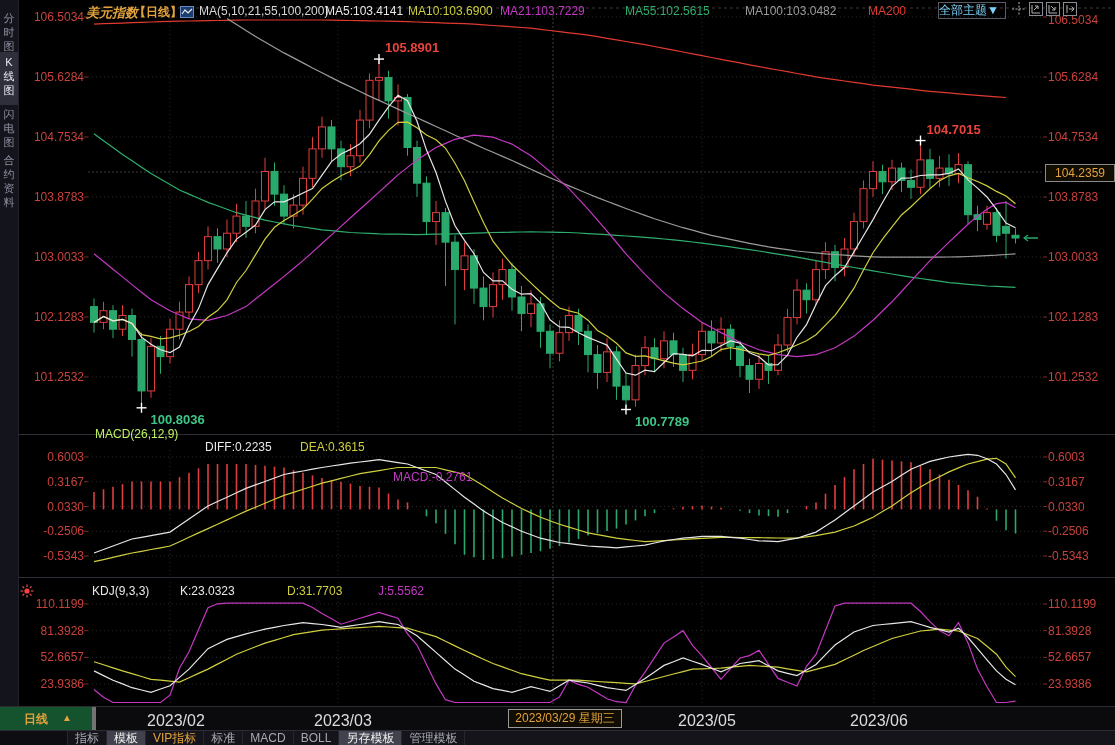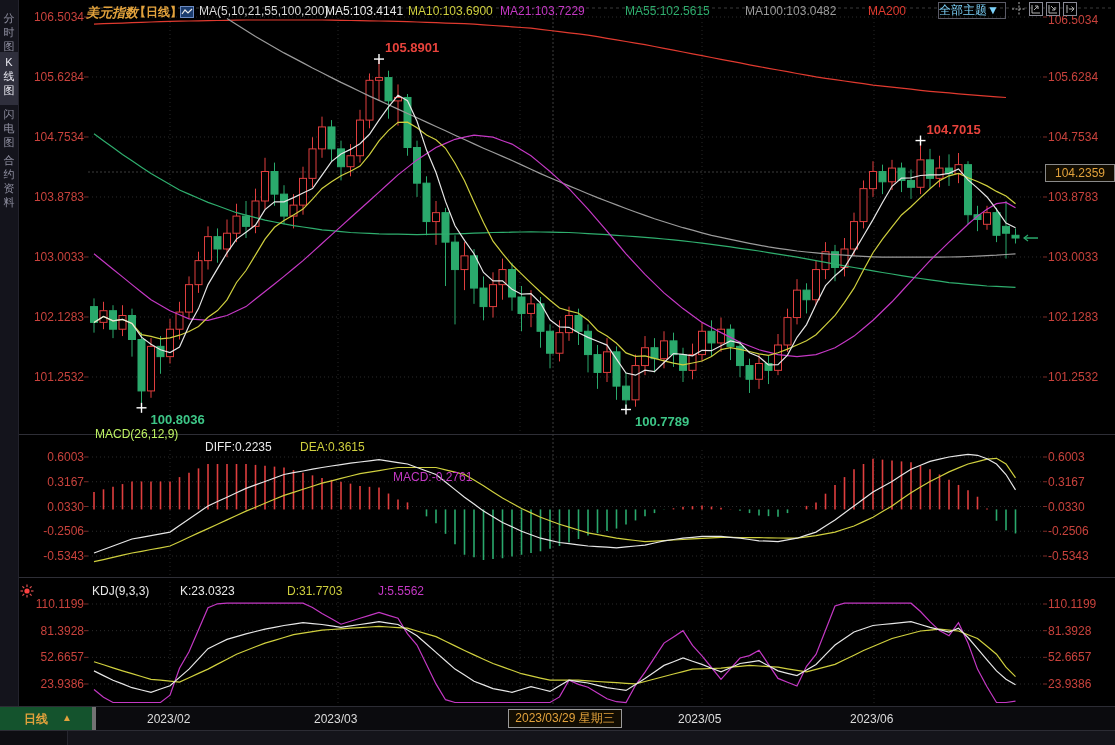--- a/index.html
+++ b/index.html
@@ -15,21 +15,21 @@
              line-height:14px;cursor:pointer;}
   .side-item.sel{background:#2f2f3c;color:#e8e8f0;}
   .hdr{z-index:5;font-size:12px;}
   .macd-bar-row,.kdj-bar-row{z-index:5;}
   .tagbox{background:#120d02;border:1px solid #8a8a8a;color:#e2a23c;font-size:12px;
           text-align:center;z-index:6;}
   .btn-theme{border:1px solid #5a5a66;color:#7dd3fc;font-size:12px;text-align:left;
              line-height:15px;z-index:6;cursor:pointer;}
   .datebar{position:absolute;left:0;top:706px;width:1115px;height:24px;background:#0b0b0e;
            border-top:1px solid #2c2c34;z-index:4;}
-  .date-lbl{position:absolute;top:5px;color:#dcdcdc;font-size:12px;z-index:5;}
+  .date-lbl{position:absolute;top:5px;color:#dcdcdc;font-size:16px;z-index:5;}
   .period-box{position:absolute;left:0;top:0;width:92px;height:23px;background:#14532d;
               border-right:4px solid #737373;}
   .tabbar{position:absolute;left:0;top:730px;width:1115px;height:15px;background:#14141a;
           border-top:1px solid #2c2c34;z-index:4;display:flex;}
   .tab{height:15px;line-height:15px;font-size:12px;color:#a8a8b2;padding:0 7px;
        border-right:1px solid #26262e;cursor:pointer;}
   .tab.sel{background:#42424e;color:#f0f0f0;}
   .tab.vip{color:#e2a23c;}
   .tab-spacer{width:67px;border-right:1px solid #26262e;background:#0e0e12;}
   .ann{position:absolute;font-size:13px;font-weight:bold;z-index:5;}
@@ -579,14 +579,24 @@
         <div class="date-lbl" style="left:147px;">2023/02</div>
         <div class="date-lbl" style="left:314px;">2023/03</div>
         <div class="date-lbl" style="left:678px;">2023/05</div>
         <div class="date-lbl" style="left:850px;">2023/06</div>
       </div>
     <div class="abs tagbox" style="left:508px;top:2px;width:112px;height:17px;line-height:17px;border-color:#9a9a9a;">2023/03/29 星期三</div>
   </div>
 
   <div class="tabbar">
     <div class="tab-spacer"></div>
+    <span id="tabs-container" style="display:flex;">
+        <span class="tab">指标</span>
+        <span class="tab sel">模板</span>
+        <span class="tab vip">VIP指标</span>
+        <span class="tab">标准</span>
+        <span class="tab">MACD</span>
+        <span class="tab">BOLL</span>
+        <span class="tab sel">另存模板</span>
+        <span class="tab">管理模板</span>
+      </span>
   </div>
 </div>
 
 </body></html>

